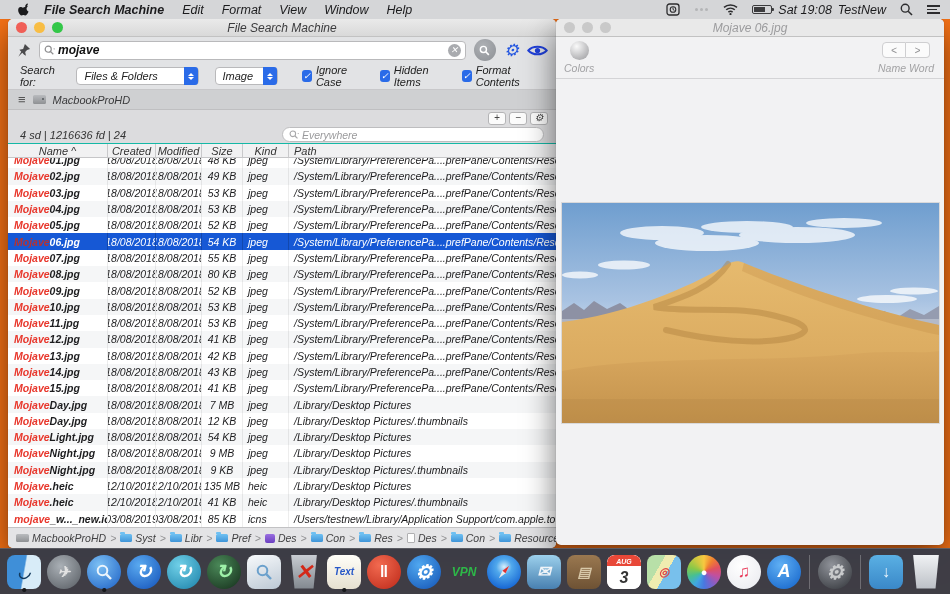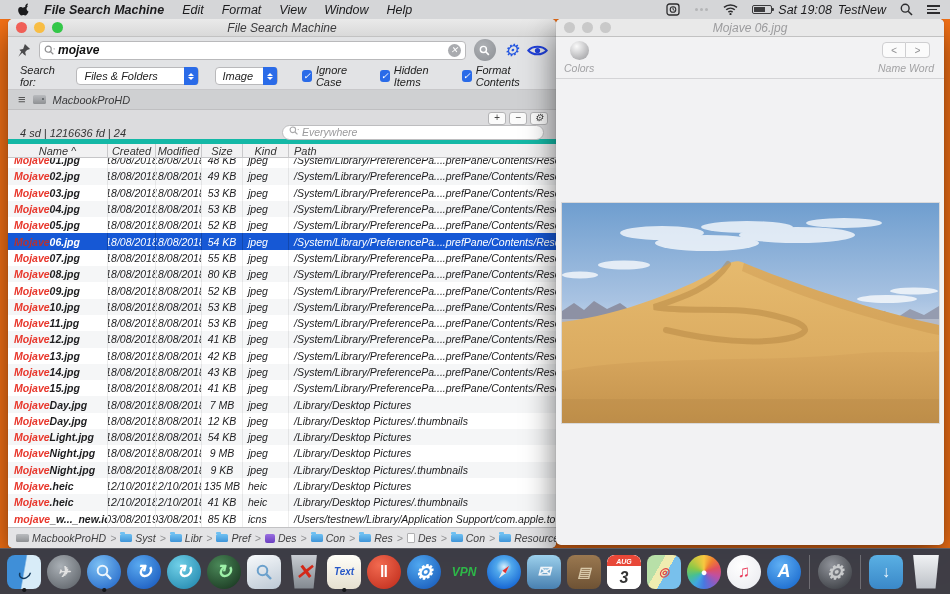--- a/index.html
+++ b/index.html
@@ -58,23 +58,23 @@
   .chk { display:flex; align-items:center; gap:4px; margin-left:14px; }
   .chk .box { width:12px; height:12px; border-radius:3px; background:#2a6be8; color:#fff; font-size:9px;
     display:flex; align-items:center; justify-content:center; }
   .row-source { height:20px; background:#cfd0d2; display:flex; align-items:center; padding:0 10px; font-size:11px; color:#3a3a3c; gap:7px; border-bottom:1px solid #bfbfc1; }
   .hamb { font-size:13px; color:#555; }
   .drive-ico { width:13px; height:9px; background:linear-gradient(#b9bbbe,#8f9194); border-radius:1.5px; position:relative; }
   .drive-ico::after { content:""; position:absolute; right:2px; top:3px; width:2px; height:2px; border-radius:50%; background:#55585c; }
   .row-ctl { height:16px; background:#dcdcde; display:flex; align-items:center; justify-content:flex-end; padding:0 8px; gap:3px; }
   .tinybtn { width:18px; height:13px; background:#fbfbfb; border:1px solid #b4b4b6; border-radius:3px;
     font-size:10px; color:#444; display:flex; align-items:center; justify-content:center; line-height:1; }
-  .row-stats { height:18px; background:#dcdcde; border-bottom:5px solid #14b8a6; display:flex; align-items:center; padding:0 12px; font-size:11px; color:#333;gap:12px; }
+  .row-stats { height:18px; background:#dcdcde; border-bottom:1px solid #14b8a6; display:flex; align-items:center; padding:0 12px; font-size:11px; color:#333;gap:12px; }
   .filterfield { margin-left:auto; width:262px; height:15px; background:#fff; border:1px solid #bdbdbf; border-radius:8px;
-    display:flex; padding:0 6px; font-size:10.5px; color:#9a9a9c; gap:3px; }
+    display:flex; align-items:center; padding:0 6px; font-size:10.5px; color:#9a9a9c; gap:3px; }
 
   
   .grid { display:grid; grid-template-columns:100px 48px 46px 41px 46px 1fr; }
   #thead { height:14px; background:#f1f1f2; border-bottom:1px solid #c6c6c8; font-size:11px; color:#333; }
   #thead .hc { display:flex; align-items:center; justify-content:center; border-right:1px solid #c9c9cb; overflow:hidden; white-space:nowrap; }
   #thead .hc:last-child { border-right:none; justify-content:flex-start; padding-left:5px; }
   #tbody { height:369px; overflow:hidden; background:#fff; }
   .trow { height:16.3px; font-size:10.5px; color:#1c1c1e; align-items:center; }
   .trow:nth-child(even) { background:#f5f6f7; }
   .trow .c { display:flex; align-items:center; justify-content:center; border-right:1px solid rgba(0,0,0,.07);

